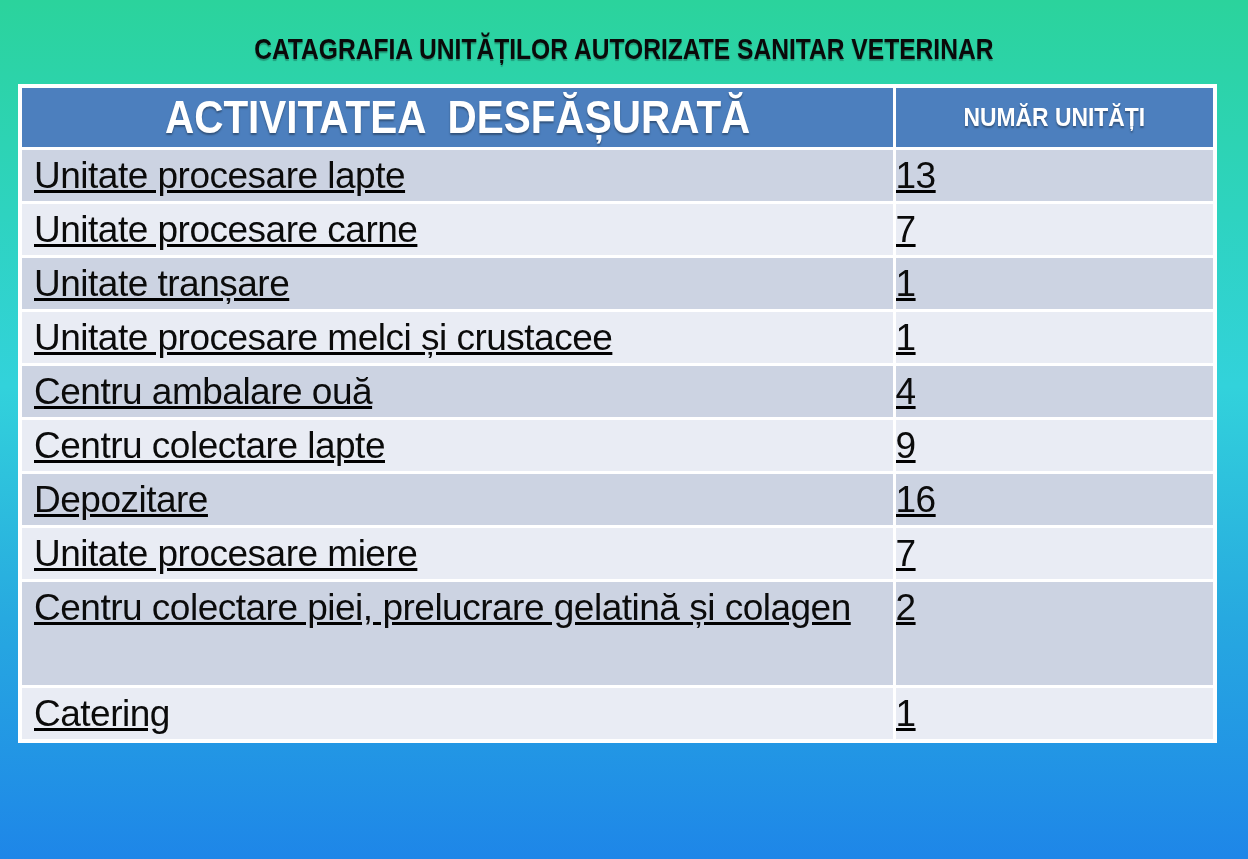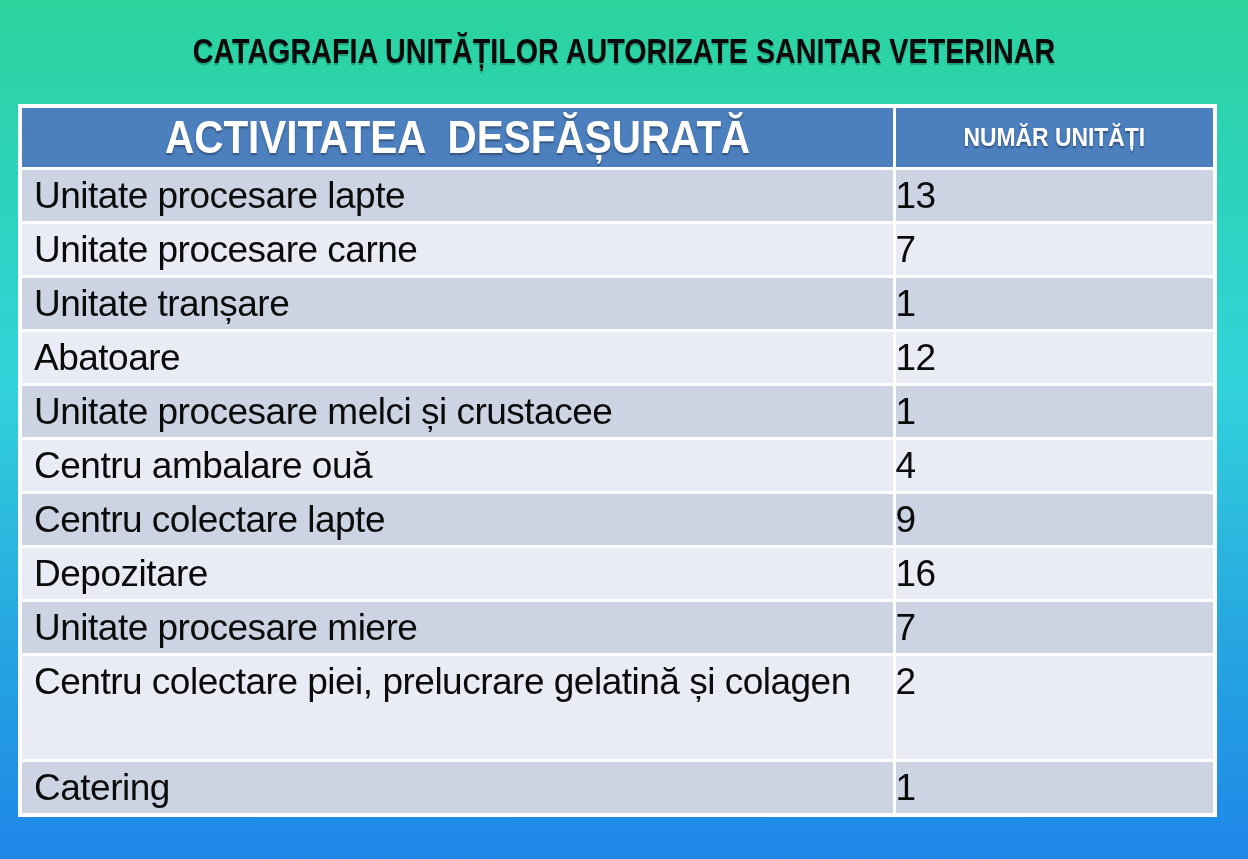--- a/index.html
+++ b/index.html
@@ -14,39 +14,40 @@
     height: 859px;
     background: linear-gradient(180deg, #2bd39c 0%, #2ed3c0 25%, #32d2db 45%, #27a9e0 72%, #1e86e8 100%);
   }
   .slide-title {
     position: absolute;
     top: 33px;
     left: 0;
     width: 100%;
     text-align: center;
     color: #0a0a0a;
-    font-size: 35px;
+    font-size: 30px;
     font-weight: bold;
     line-height: 1.05;
     text-shadow: 0 2px 1px rgba(0,0,0,0.25);
   }
   .slide-title .condense {
     display: inline-block;
     transform: scaleX(0.82);
     transform-origin: center;
     white-space: nowrap;
     letter-spacing: 0px;
   }
   table.units-table {
     position: absolute;
-    top: 104px;
+    top: 84px;
     left: 18px;
     width: 1199px;
     border-collapse: collapse;
     table-layout: fixed;
+    text-decoration: underline;
   }
   table.units-table, table.units-table th, table.units-table td {
     border: 3px solid #ffffff;
   }
   table.units-table { border-width: 4px; }
   col.col-activity { width: 874px; }
   col.col-count    { width: 321px; }
   thead th {
     background: #4c7fbe;
     color: #ffffff;
@@ -114,24 +115,20 @@
       </tr>
       <tr>
         <td class="act">Unitate procesare carne</td>
         <td class="num">7</td>
       </tr>
       <tr>
         <td class="act">Unitate tranșare</td>
         <td class="num">1</td>
       </tr>
       <tr>
-        <td class="act">Abatoare</td>
-        <td class="num">12</td>
-      </tr>
-      <tr>
         <td class="act">Unitate procesare melci și crustacee</td>
         <td class="num">1</td>
       </tr>
       <tr>
         <td class="act">Centru ambalare ouă</td>
         <td class="num">4</td>
       </tr>
       <tr>
         <td class="act">Centru colectare lapte</td>
         <td class="num">9</td>

